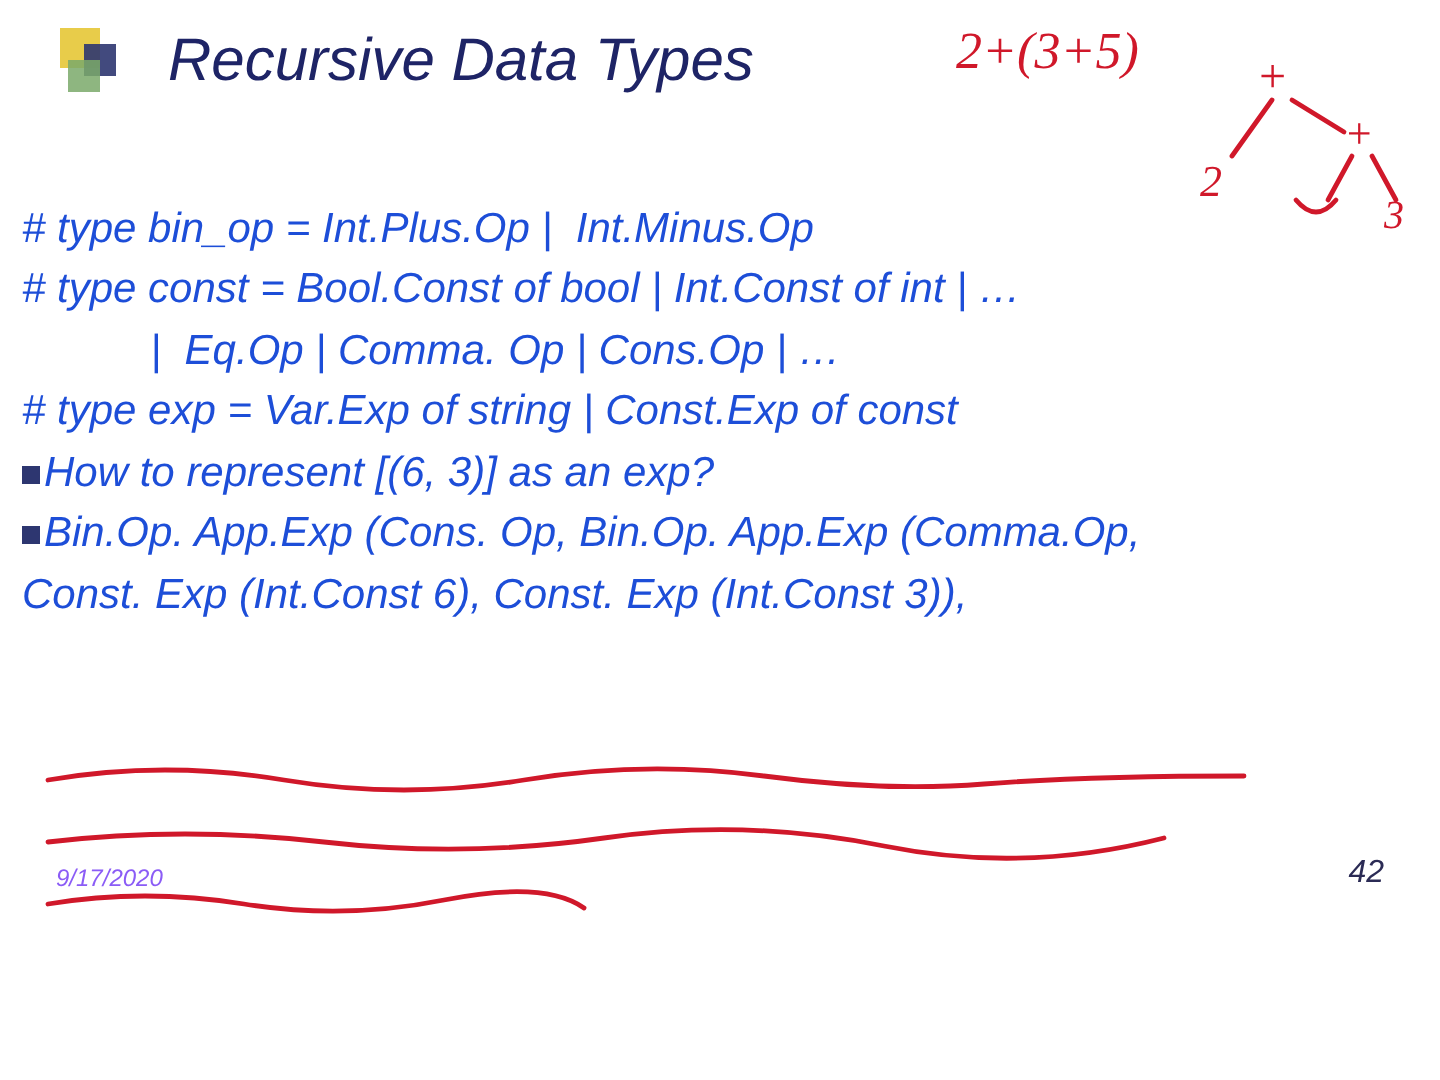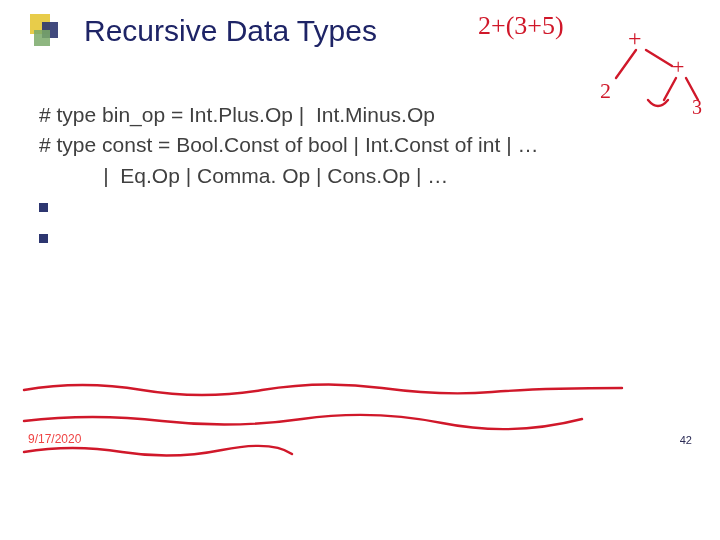--- a/index.html
+++ b/index.html
@@ -11,20 +11,21 @@
     font-family: Verdana, Geneva, sans-serif;
     color: #000033;
     position: relative;
     overflow: hidden;
   }
   .slide {
     width: 720px;
     height: 464px;
     position: relative;
     box-sizing: border-box;
+    font-style: italic;
   }
   .title-wrap {
     position: absolute;
     top: 14px;
     left: 30px;
     display: flex;
     align-items: center;
     gap: 14px;
   }
   .logo {
@@ -36,47 +37,47 @@
   .logo .sq-db { position:absolute; width:16px; height:16px; background:#2d3670; top:8px; left:12px; opacity:.9;}
   .logo .sq-g  { position:absolute; width:16px; height:16px; background:#7aa96a; top:16px; left:4px; opacity:.85;}
   .title {
     font-size: 30px;
     color: #1e2466;
     font-weight: 400;
   }
   .body {
     position: absolute;
     top: 100px;
-    left: 39px;
+    left: 11px;
     right: 26px;
     font-size: 21px;
     line-height: 1.45;
-    color: #404040;
+    color: #1d4ed8;
   }
   .body .line { white-space: pre; }
   .bullet-sq {
     display: inline-block;
     width: 9px;
     height: 9px;
     background: #2d3670;
     margin-right: 2px;
     vertical-align: 1px;
   }
   .footer-date {
     position: absolute;
     left: 28px;
     bottom: 18px;
     font-size: 12px;
-    color: #ef4444;
+    color: #8b5cf6;
   }
   .footer-num {
     position: absolute;
     right: 28px;
     bottom: 18px;
-    font-size: 11px;
+    font-size: 16px;
     color: #2b2b55;
   }
 
   
   .hand {
     position: absolute;
     top: 8px;
     right: 14px;
     width: 230px;
     height: 110px;
@@ -115,22 +116,24 @@
       <path d="M210 70 L222 92"></path>
       <path d="M172 92 Q182 104 192 92"></path>
       <text x="216" y="106" font-size="20" fill="#d0182a" stroke="none" font-family="'Comic Sans MS', cursive">3</text>
     </g>
   </svg>
 
   <div class="body">
     <div class="line"># type bin_op = Int.Plus.Op |  Int.Minus.Op</div>
     <div class="line"># type const = Bool.Const of bool | Int.Const of int | …</div>
     <div class="line">           |  Eq.Op | Comma. Op | Cons.Op | …</div>
-    <div class="line"><span class="bullet-sq"></span></div>
-    <div class="line"><span class="bullet-sq"></span></div>
+    <div class="line"># type exp = Var.Exp of string | Const.Exp of const</div>
+    <div class="line"><span class="bullet-sq"></span><span>How to represent [(6, 3)] as an exp?</span></div>
+    <div class="line"><span class="bullet-sq"></span><span>Bin.Op. App.Exp (Cons. Op, Bin.Op. App.Exp (Comma.Op,</span></div>
+    <div class="line">Const. Exp (Int.Const 6), Const. Exp (Int.Const 3)),</div>
   </div>
 
   <svg class="red-underlines" style="top:376px;height:28px" viewBox="0 0 640 28">
     <path d="M2 14 Q 60 4 120 14 T 240 14 T 360 12 T 470 16 T 600 12" fill="none" stroke="#d0182a" stroke-width="2.4" stroke-linecap="round"></path>
   </svg>
   <svg class="red-underlines" style="top:407px;height:28px" viewBox="0 0 640 28">
     <path d="M2 14 Q 70 6 140 14 T 280 12 T 420 16 T 560 12" fill="none" stroke="#d0182a" stroke-width="2.4" stroke-linecap="round"></path>
   </svg>
   <svg class="red-underlines" style="top:438px;height:28px" viewBox="0 0 640 28">
     <path d="M2 14 Q 50 6 100 14 T 200 12 T 270 16" fill="none" stroke="#d0182a" stroke-width="2.4" stroke-linecap="round"></path>

